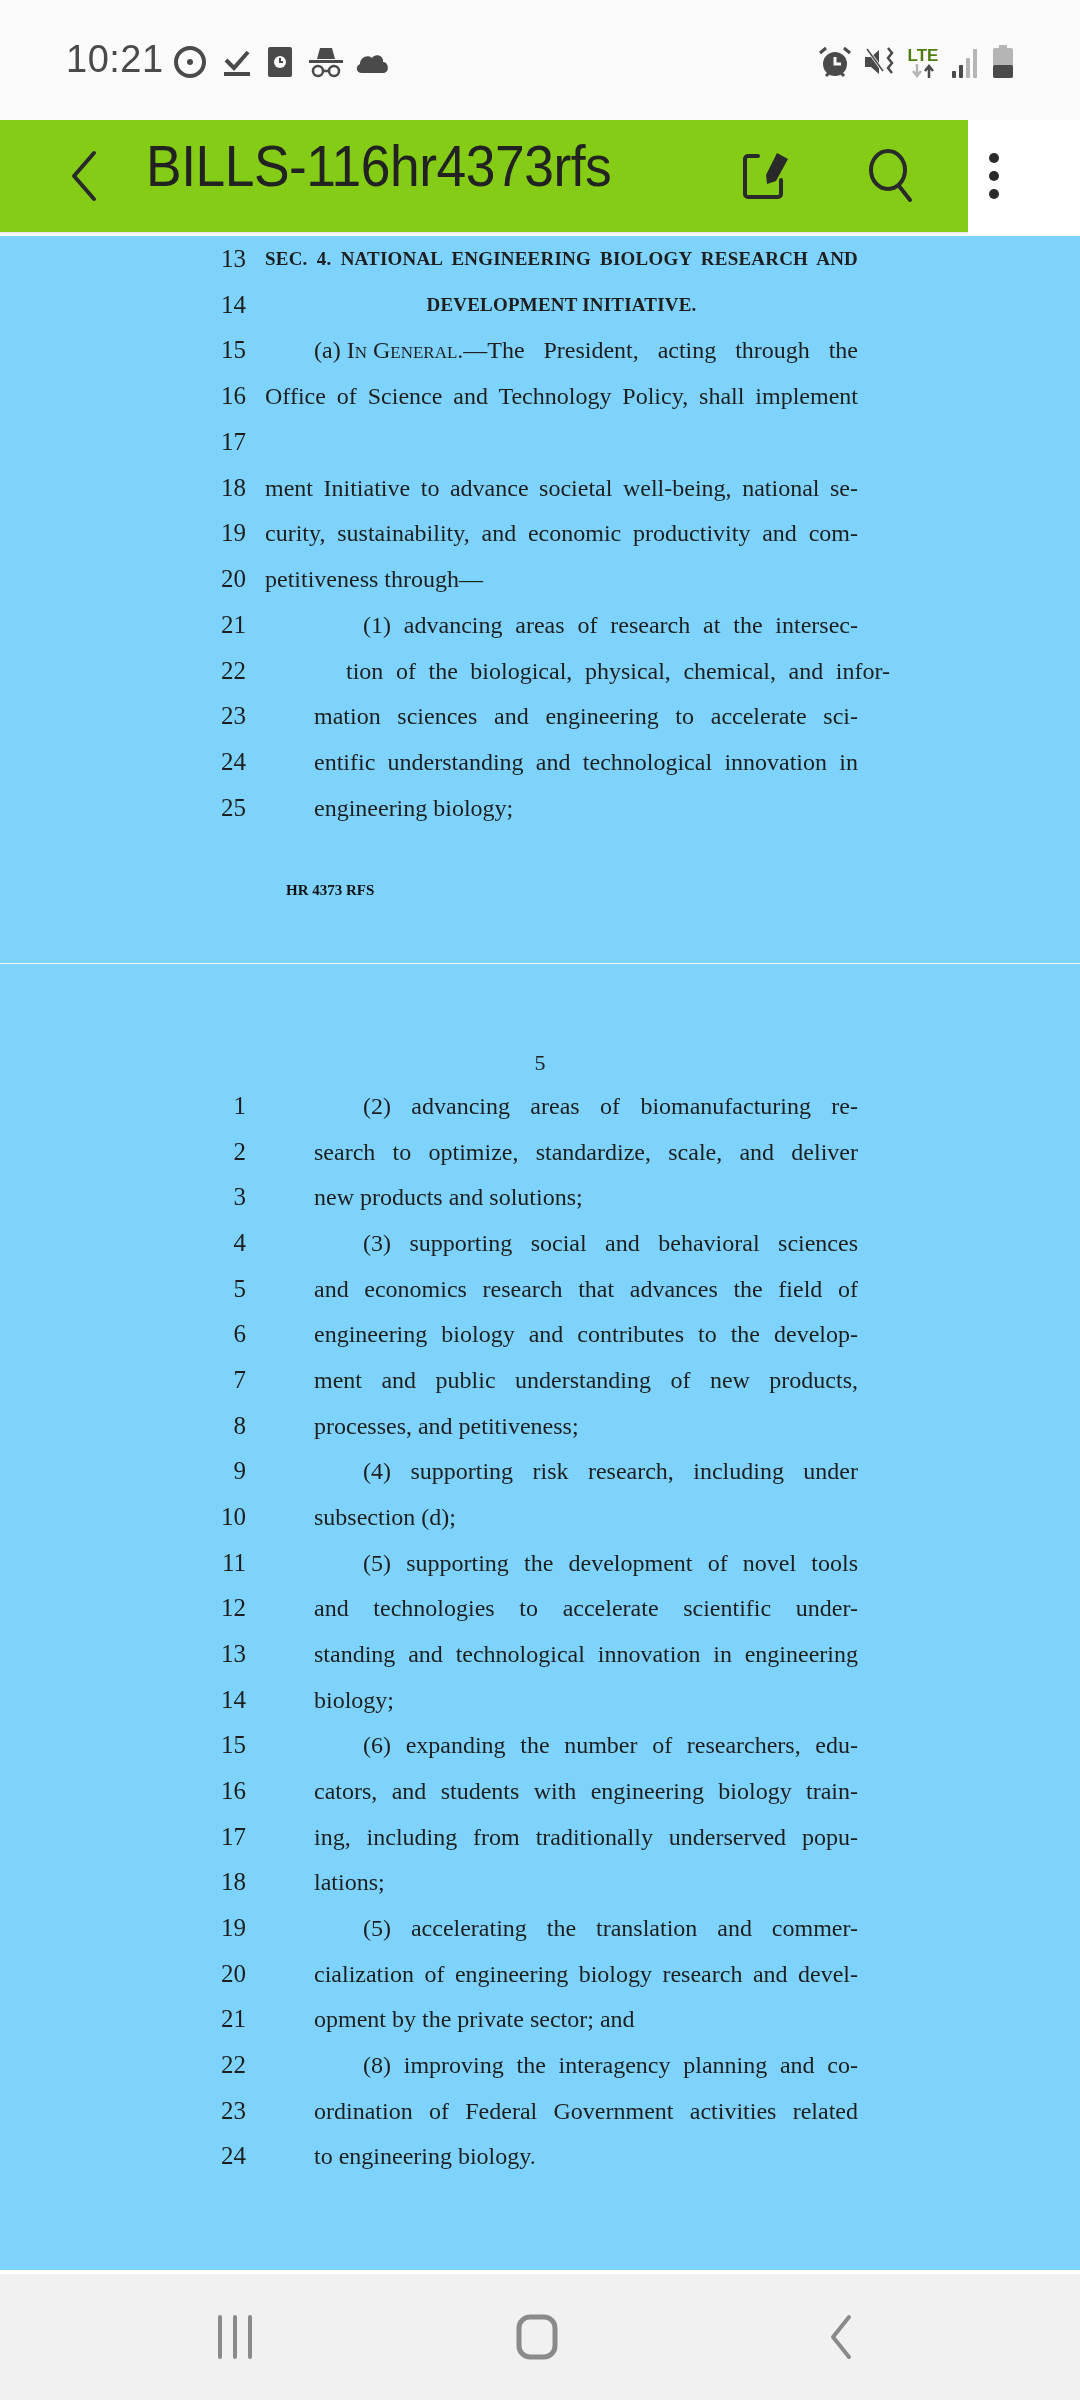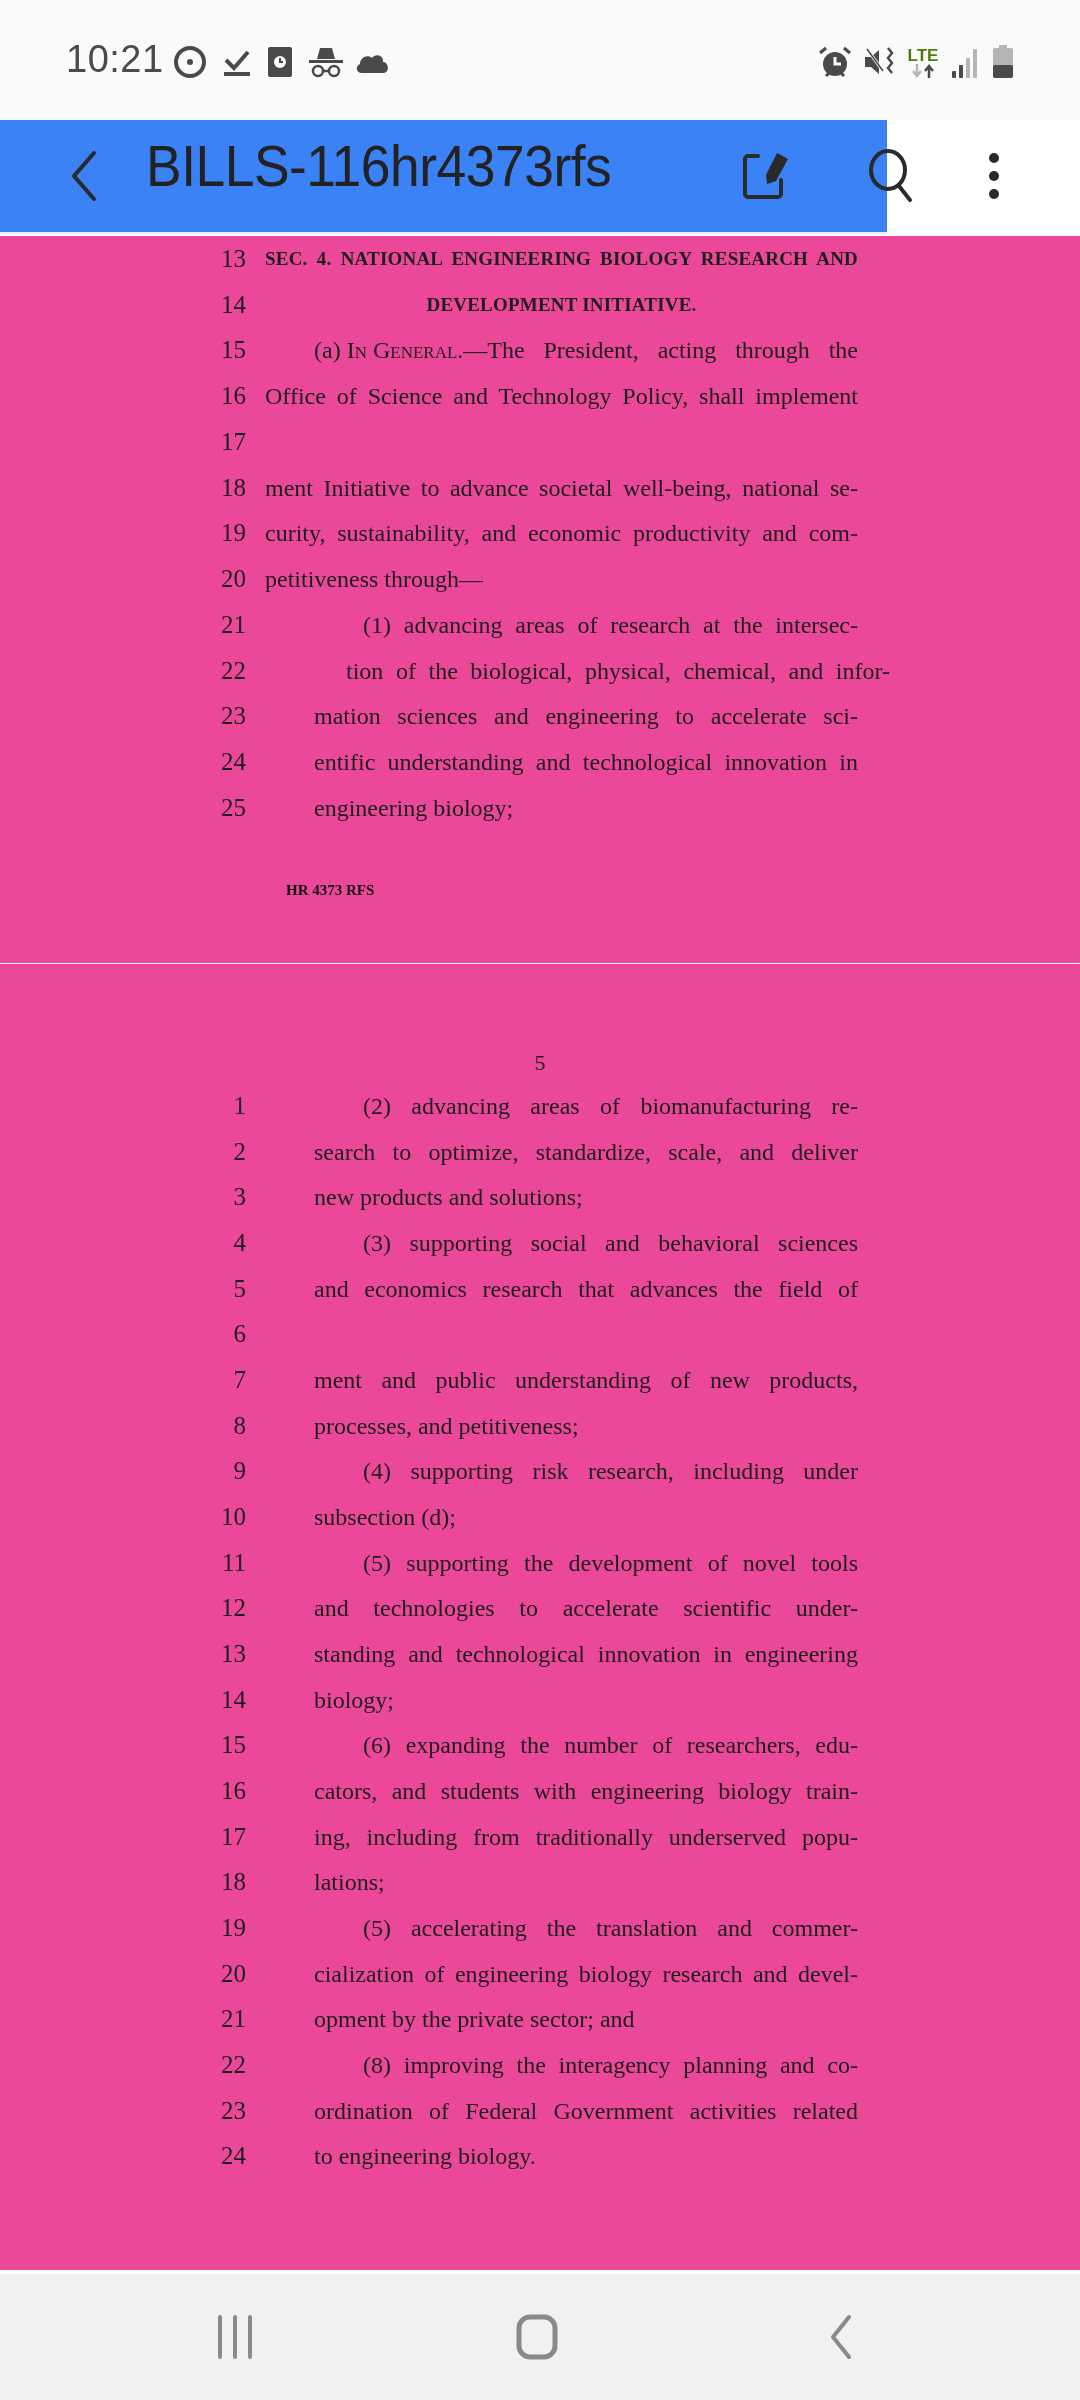--- a/index.html
+++ b/index.html
@@ -4,25 +4,25 @@
 <style>
   * { box-sizing: border-box; margin: 0; padding: 0; }
   html, body { width: 1080px; height: 2400px; overflow: hidden; background: #ffffff; }
   body { position: relative; font-family: "Liberation Sans", sans-serif; }
 
   .status-bar { position: absolute; left: 0; top: 0; width: 1080px; height: 120px; background: #fafafa; }
   .status-time { position: absolute; left: 66px; top: 38px; font-size: 38px; color: #4a4a4a; font-family: "Liberation Sans", sans-serif; letter-spacing: 0.5px; }
   .status-icon { position: absolute; top: 44px; height: 36px; display: flex; align-items: center; justify-content: center; }
   .status-icon svg { display: block; }
 
-  .app-bar { position: absolute; left: 0; top: 120px; width: 887px; height: 114px; background: #3b82f6; border-bottom: 2px solid #ececec; }
+  .app-bar { position: absolute; left: 0; top: 120px; width: 968px; height: 114px; background: #84cc16; border-bottom: 2px solid #ececec; }
   .app-title { position: absolute; left: 146px; top: 12px; font-size: 58px; color: #222; font-family: "Liberation Sans", sans-serif; letter-spacing: -0.5px; transform: scaleX(0.92); transform-origin: left center; }
   .app-btn { position: absolute; display: flex; align-items: center; justify-content: center; cursor: pointer; }
 
-  .doc-area { position: absolute; left: 0; top: 236px; width: 1080px; height: 2034px; background: #ec4899; overflow: hidden; }
+  .doc-area { position: absolute; left: 0; top: 236px; width: 1080px; height: 2034px; background: #7dd3fc; overflow: hidden; }
   .line { position: absolute; left: 0; width: 1080px; height: 46px; font-family: "Liberation Serif", serif; font-size: 24px; color: #1e1e1e; }
   .lnum { position: absolute; right: 834px; top: 0; font-size: 25px; line-height: 46px; color: #1e1e1e; text-align: right; }
   .ltext { position: absolute; top: 0; line-height: 46px; white-space: nowrap; }
   .ltext.just { text-align: justify; text-align-last: justify; }
   .heading { font-weight: bold; font-size: 19px; letter-spacing: 0.2px; }
   .smallcaps { font-variant: small-caps; }
   .page-footer { position: absolute; left: 286px; font-family: "Liberation Serif", serif; font-weight: bold; font-size: 15px; color: #111; }
   .page-num { position: absolute; left: 0; width: 1080px; text-align: center; font-family: "Liberation Serif", serif; font-size: 22px; color: #1e1e1e; }
   .page-sep { position: absolute; left: 0; width: 1080px; height: 1px; background: #f6f6f6; }
 
@@ -214,20 +214,21 @@
   <div class="line" style="top:984px;">
     <span class="lnum">4</span>
     <span class="ltext just" style="left:363px;width:495px;">(3) supporting social and behavioral sciences</span>
   </div>
   <div class="line" style="top:1030px;">
     <span class="lnum">5</span>
     <span class="ltext just" style="left:314px;width:544px;">and economics research that advances the field of</span>
   </div>
   <div class="line" style="top:1075px;">
     <span class="lnum">6</span>
+    <span class="ltext just" style="left:314px;width:544px;">engineering biology and contributes to the develop-</span>
   </div>
   <div class="line" style="top:1121px;">
     <span class="lnum">7</span>
     <span class="ltext just" style="left:314px;width:544px;">ment and public understanding of new products,</span>
   </div>
   <div class="line" style="top:1167px;">
     <span class="lnum">8</span>
     <span class="ltext" style="left:314px;">processes, and petitiveness;</span>
   </div>
   <div class="line" style="top:1212px;">

